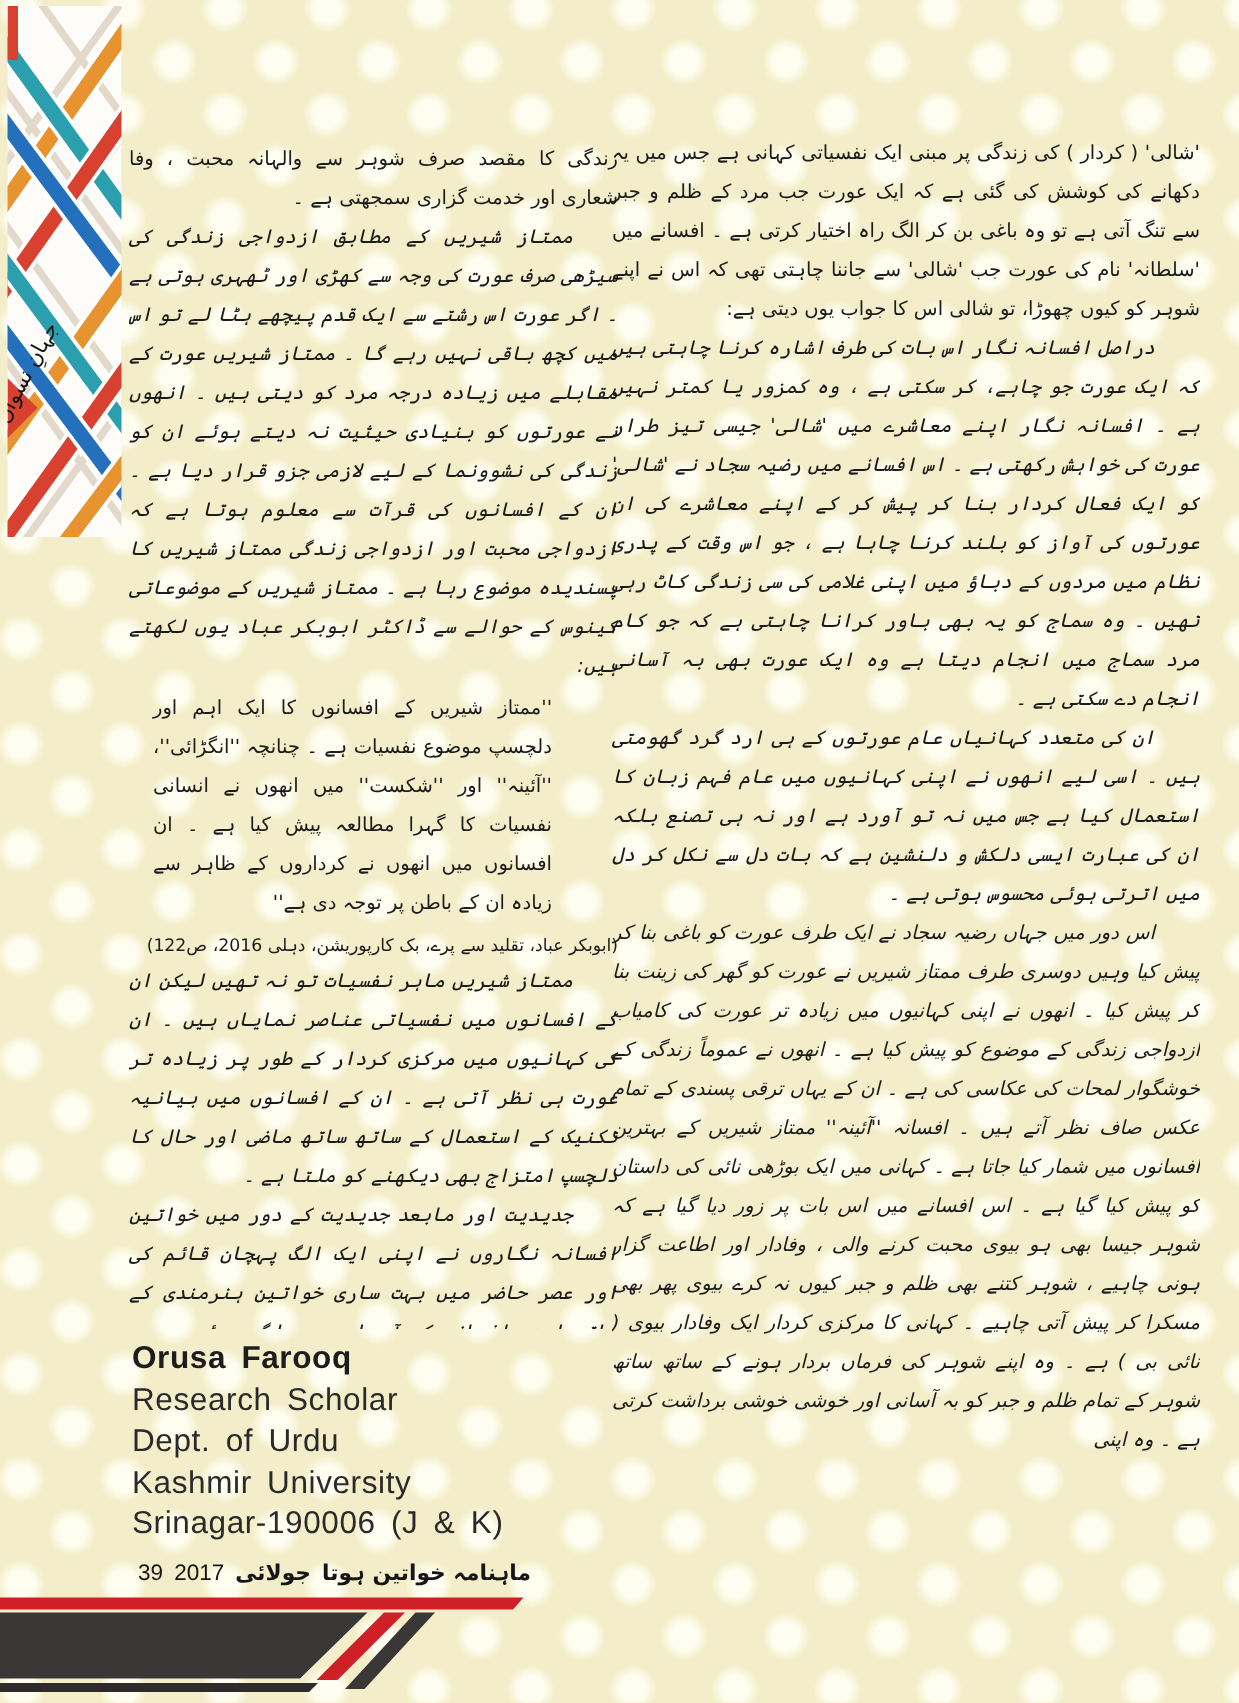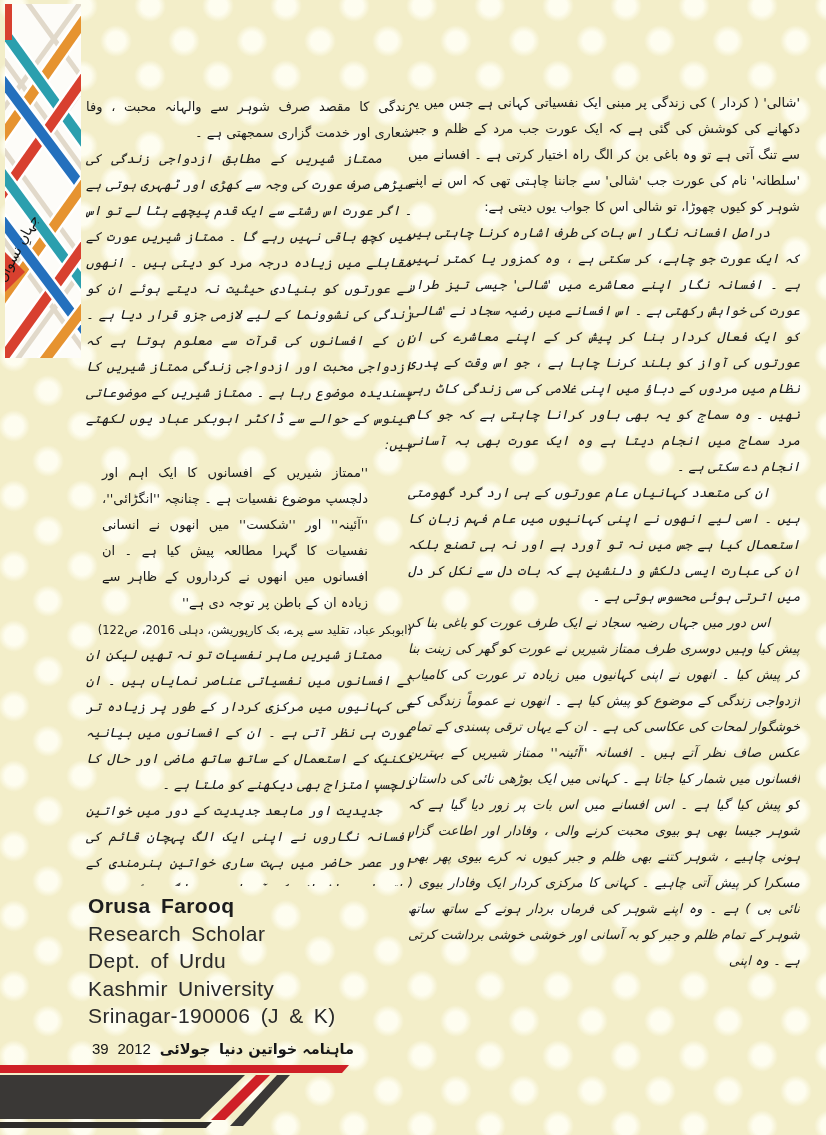--- a/index.html
+++ b/index.html
@@ -117,23 +117,23 @@
 
 <div id="author-block">
   <div class="author-name">Orusa Farooq</div>
   <div>Research Scholar</div>
   <div>Dept. of Urdu</div>
   <div>Kashmir University</div>
   <div>Srinagar-190006 (J &amp; K)</div>
 </div>
 
 <div id="footer-line">
-  <span class="f-urdu">ماہنامہ خواتین دنیا</span>
+  <span class="f-urdu">ماہنامہ خواتین ہوتا</span>
   <span class="f-urdu">جولائی</span>
-  <span class="f-num">2012</span>
+  <span class="f-num">2017</span>
   <span class="f-num">39</span>
 </div>
 
 <svg id="footer-gfx" class="gfx" width="360" height="73" viewBox="0 0 360 73">
   <polygon points="0,3 349,3 342,11 0,11" fill="#cf2027"></polygon>
   <polygon points="0,13 245,13 200,57 0,57" fill="#3a3836"></polygon>
   <polygon points="256,13 270,13 225,58 211,58" fill="#cf2027"></polygon>
   <polygon points="277,13 290,13 243,64 230,64" fill="#3a3836"></polygon>
   <polygon points="0,60 212,60 206,66 0,66" fill="#2e2c2a"></polygon>
 </svg>

